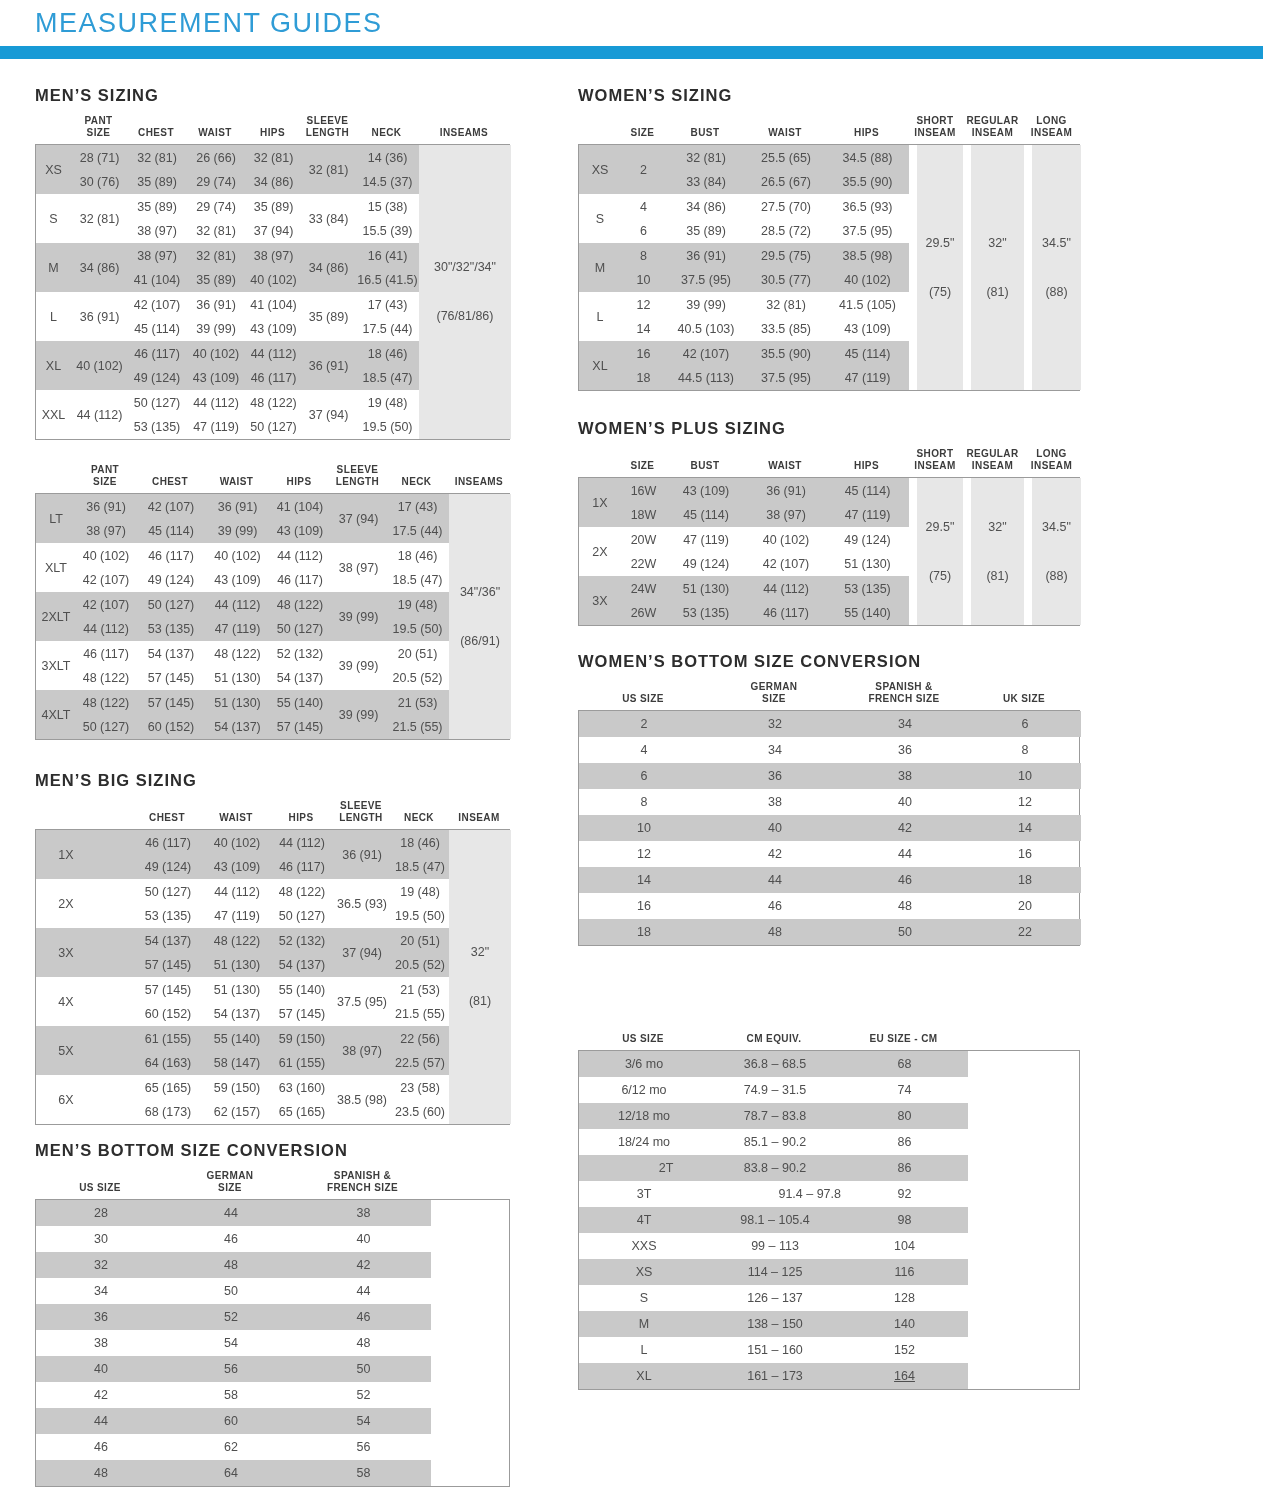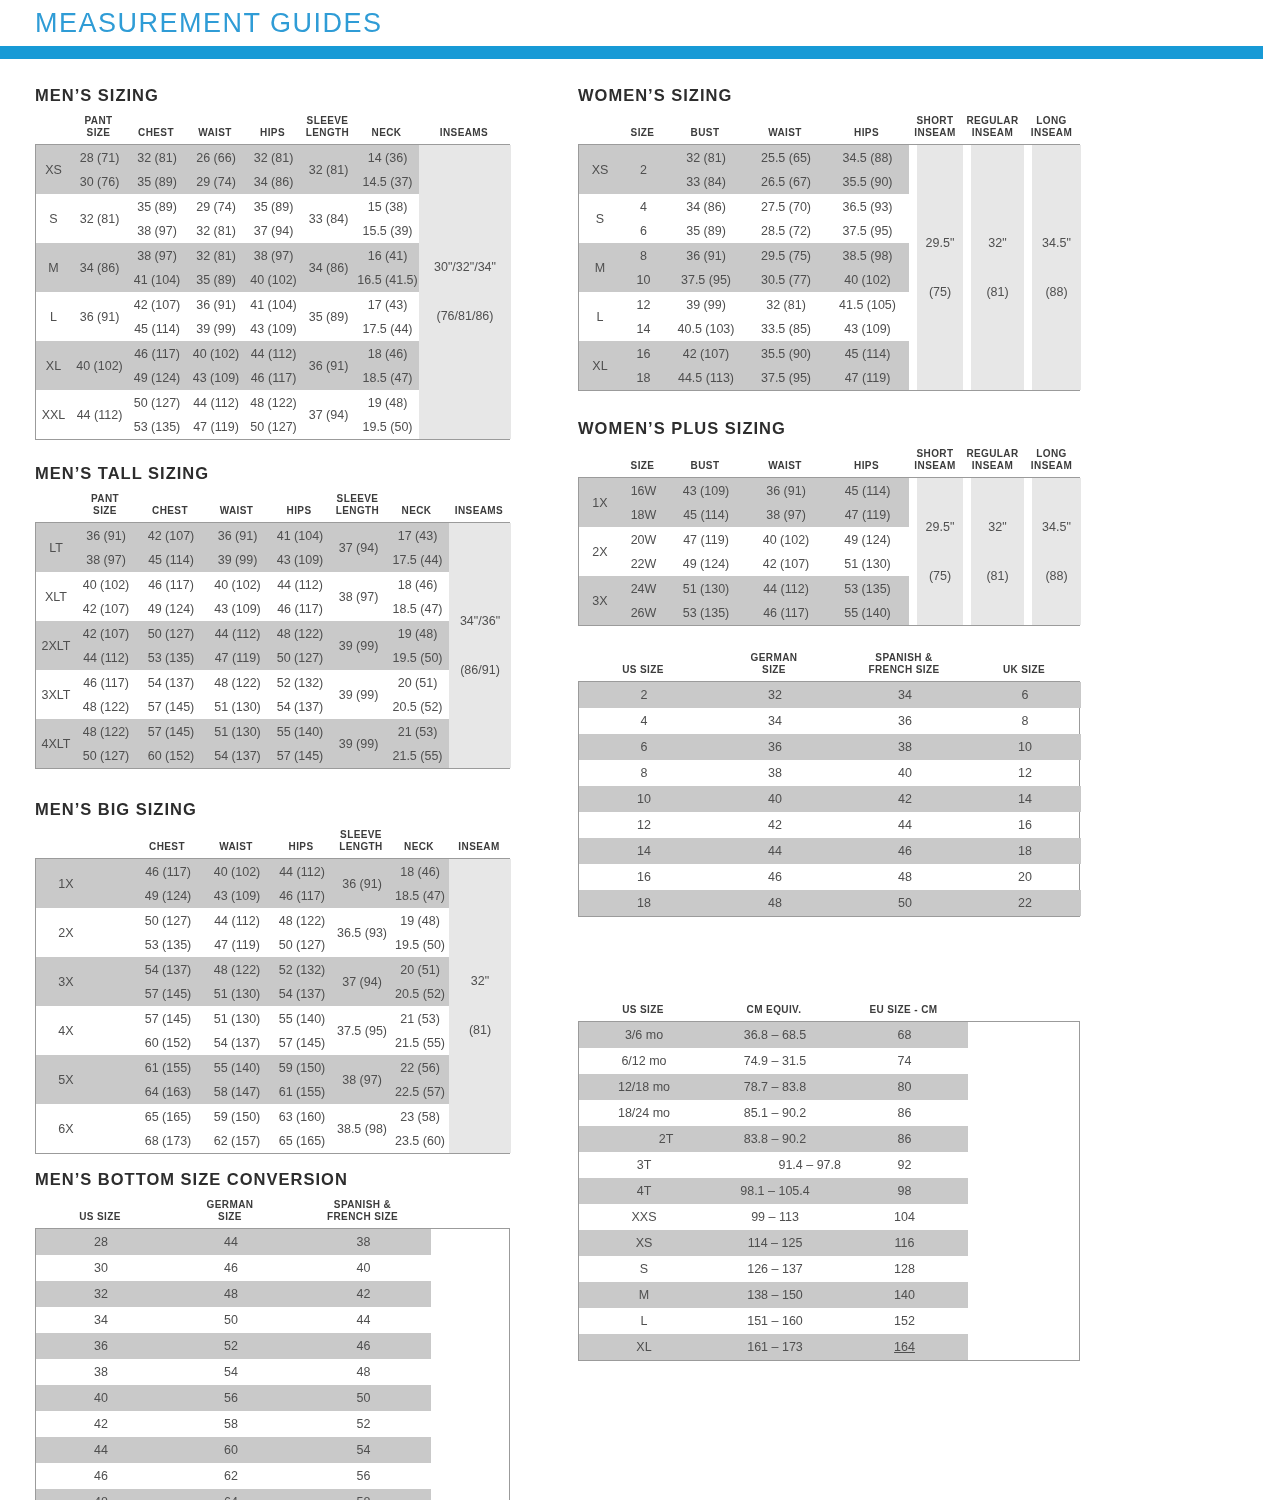--- a/index.html
+++ b/index.html
@@ -229,21 +229,20 @@
               <div class="line">19.5 (50)</div>
             </div>
             <div class="band" style="grid-area: 1 / 8 / span 6;">
               <div class="band-line">30"/32"/34"</div>
               <div class="band-line">(76/81/86)</div>
             </div>
           </div>
         </div>
     </section>
     <section class="section" style="margin-top:24px">
-      <h2>MEN’S TALL SIZING</h2>
       <div class="gtable">
           <div class="thead" style="display: grid; grid-template-columns: 40px 60px 70px 63px 62px 55px 63px 62px;">
             <div class="th"></div>
             <div class="th">PANT
 SIZE</div>
             <div class="th">CHEST</div>
             <div class="th">WAIST</div>
             <div class="th">HIPS</div>
             <div class="th">SLEEVE
 LENGTH</div>
@@ -873,20 +872,21 @@
               <div class="band-line">(81)</div>
             </div>
             <div class="band" style="grid-area: 1 / 8 / span 3; margin-left: 8px;">
               <div class="band-line">34.5"</div>
               <div class="band-line">(88)</div>
             </div>
           </div>
         </div>
     </section>
     <section class="section conv" style="margin-top:26px">
+      <h2>WOMEN’S BOTTOM SIZE CONVERSION</h2>
       <div class="gtable">
           <div class="thead" style="display: grid; grid-template-columns: 130px 132px 128px 112px;">
             <div class="th">US SIZE</div>
             <div class="th">GERMAN
 SIZE</div>
             <div class="th">SPANISH &amp;
 FRENCH SIZE</div>
             <div class="th">UK SIZE</div>
           </div>
           <div class="tbody" style="grid-template-columns: 130px 132px 128px 112px; grid-auto-rows: 26px;">

